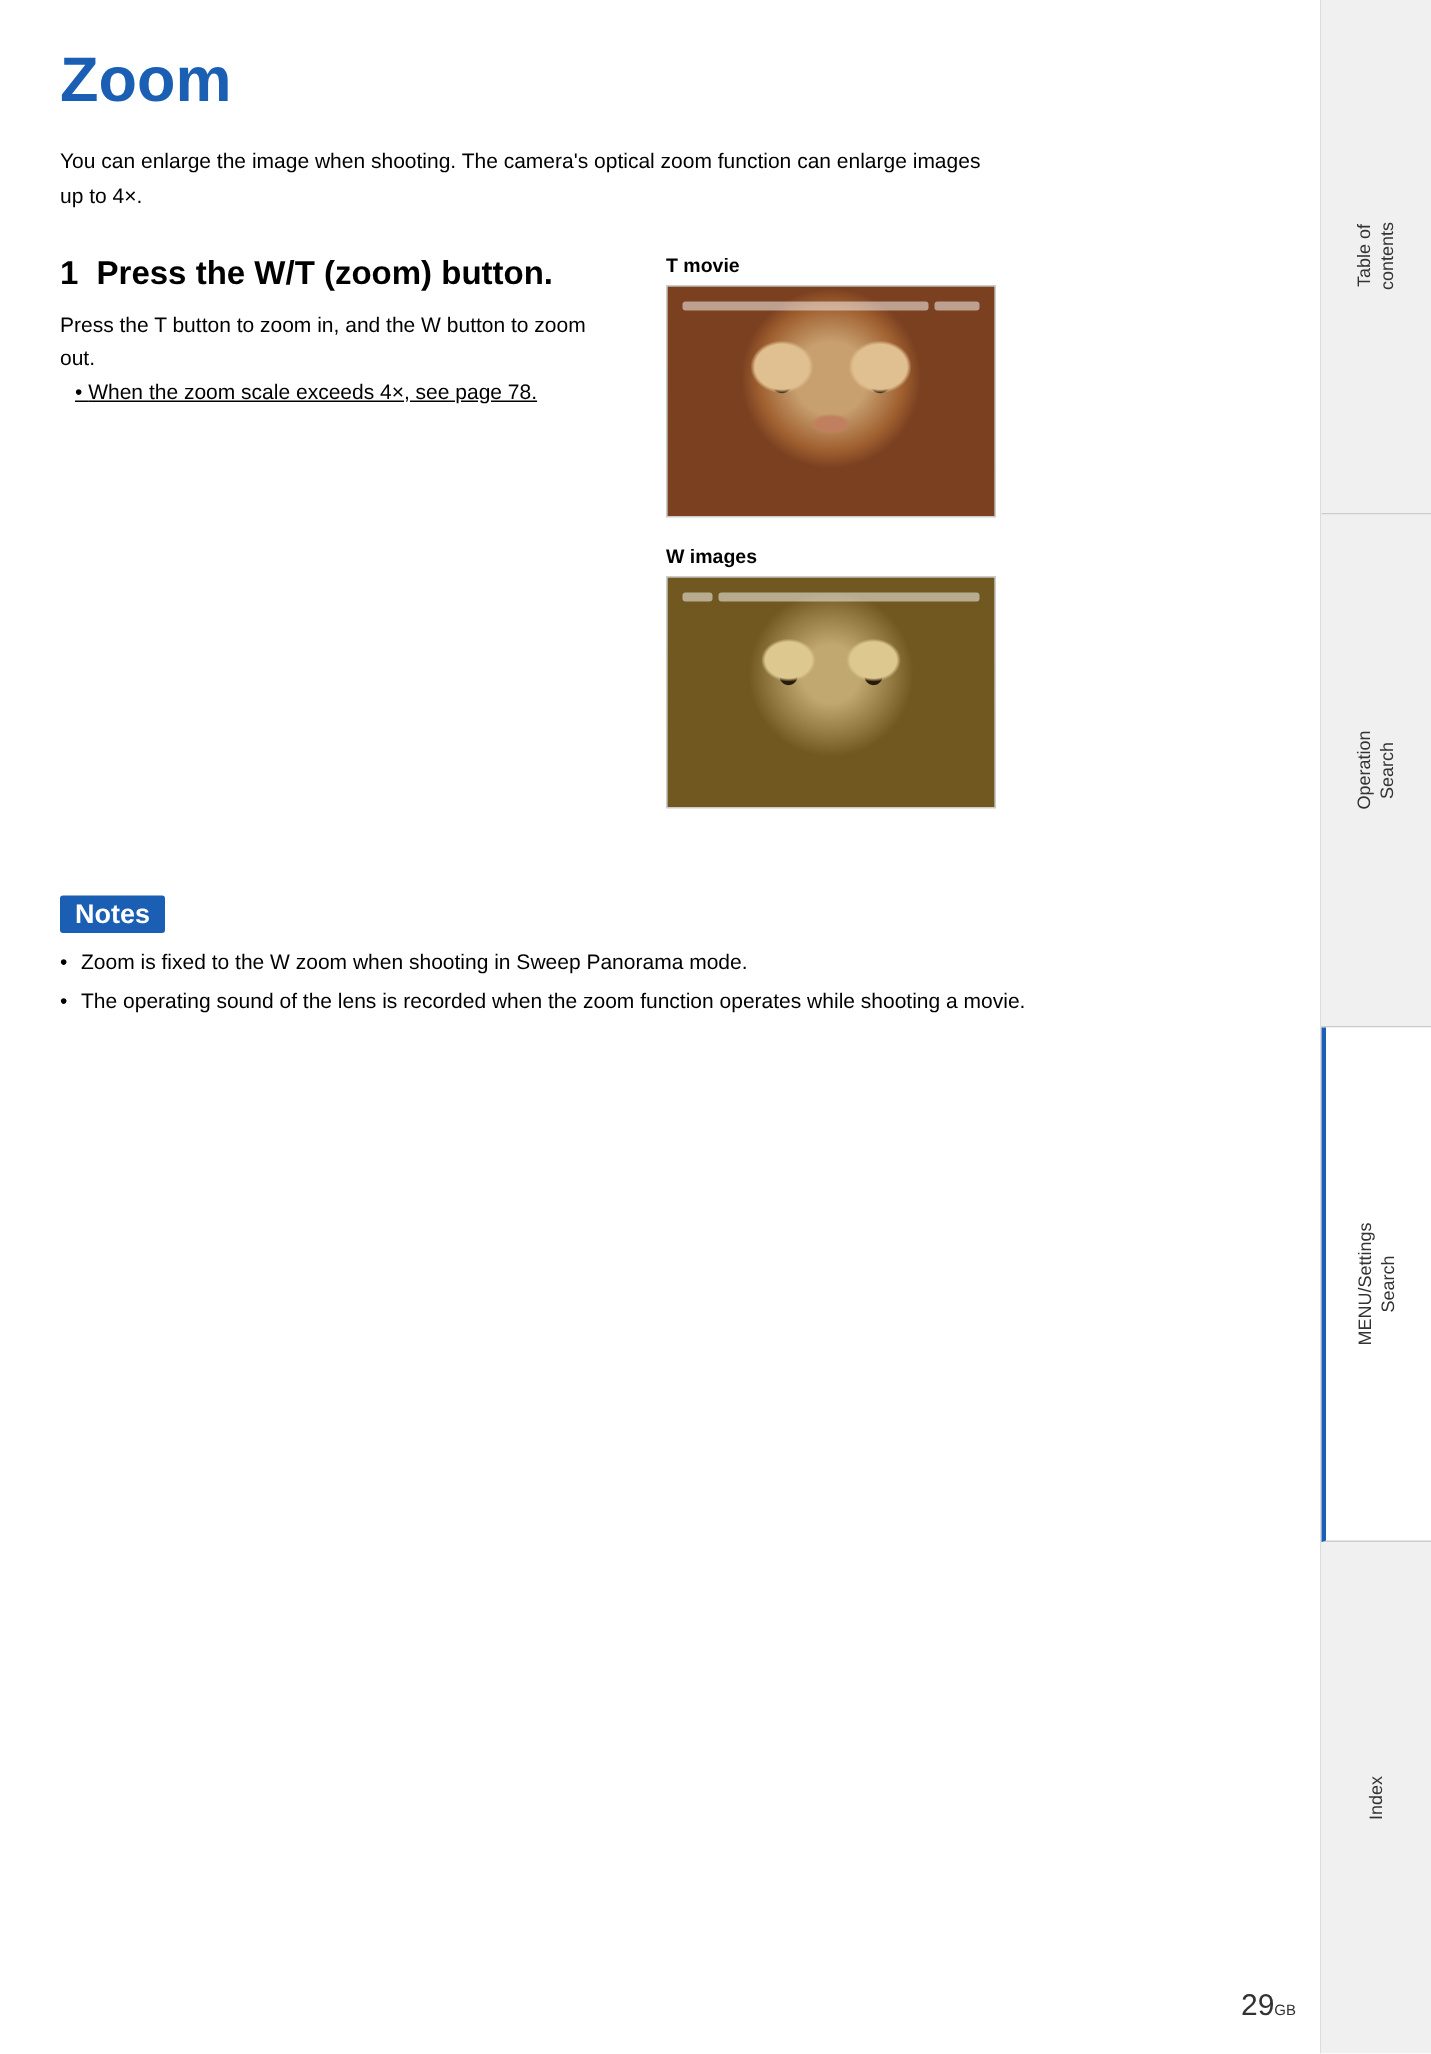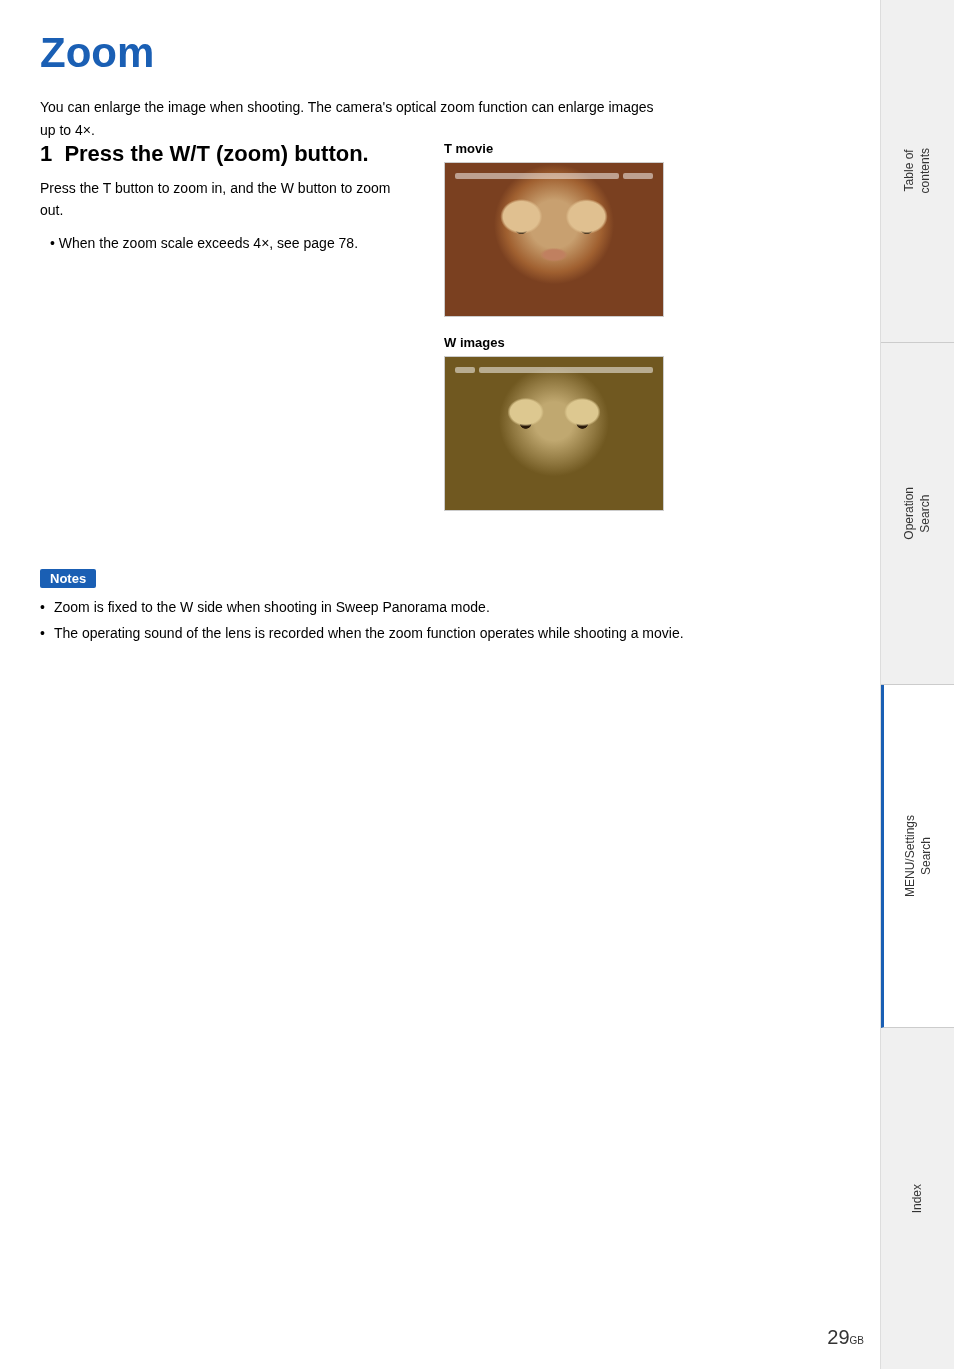--- a/index.html
+++ b/index.html
@@ -28,20 +28,21 @@
       font-size: 42px;
       font-weight: bold;
       color: #1a5fb4;
       margin-bottom: 20px;
       line-height: 1.1;
     }
 
     .intro-text {
       font-size: 14px;
       line-height: 1.6;
+      margin-bottom: 28px;
       max-width: 620px;
     }
 
     .step-heading {
       font-size: 22px;
       font-weight: bold;
       margin-bottom: 10px;
       color: #000;
     }
 
@@ -57,35 +58,36 @@
       align-items: flex-start;
     }
 
     .left-col {
       flex: 1;
     }
 
     .step-body {
       font-size: 14px;
       line-height: 1.6;
-      margin-bottom: 10px;
+      margin-bottom: 0;
     }
 
     .bullet-list {
       list-style: none;
       padding-left: 10px;
     }
 
     .bullet-list li::before {
       content: "• ";
     }
 
     .bullet-list li {
       font-size: 14px;
       line-height: 1.6;
+      text-decoration: underline;
     }
 
     .right-col {
       width: 240px;
       flex-shrink: 0;
     }
 
     .image-label {
       font-size: 13px;
       font-weight: bold;
@@ -163,21 +165,21 @@
 
     .notes-section {
       margin-top: 40px;
       max-width: 740px;
     }
 
     .notes-badge {
       display: inline-block;
       background: #1a5fb4;
       color: #fff;
-      font-size: 13px;
+      font-size: 18px;
       font-weight: bold;
       padding: 2px 10px;
       border-radius: 2px;
       margin-bottom: 8px;
     }
 
     .notes-list {
       list-style: none;
       padding-left: 0;
     }
@@ -291,21 +293,21 @@
           <div class="cam-ui-bar" style="width:20px;flex:none;"></div>
           <div class="cam-ui-bar"></div>
         </div>
       </div>
     </div>
   </div>
 
   <div class="notes-section">
     <div class="notes-badge">Notes</div>
     <ul class="notes-list">
-      <li>Zoom is fixed to the W side when shooting in Sweep Panorama mode.</li>
+      <li>Zoom is fixed to the W zoom when shooting in Sweep Panorama mode.</li>
       <li>The operating sound of the lens is recorded when the zoom function operates while shooting a movie.</li>
     </ul>
   </div>
 </div>
 
 <div class="page-number">
   <span class="page-num-main">29</span><span class="page-num-suffix">GB</span>
 </div>
 
 <div class="sidebar">

